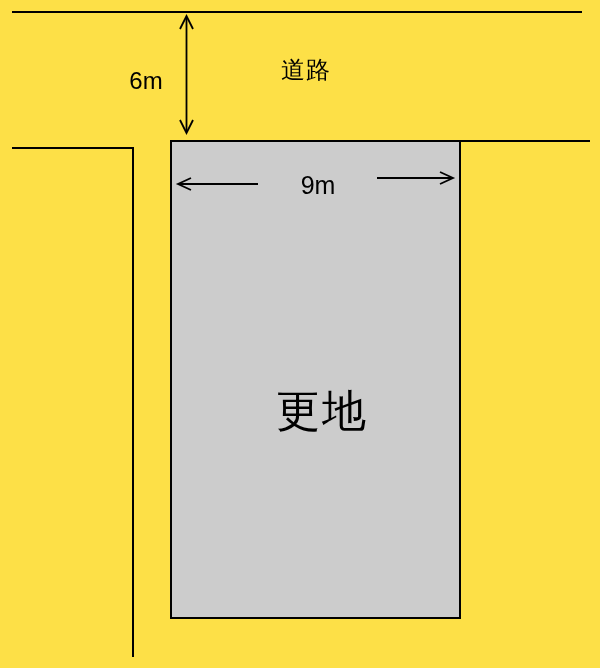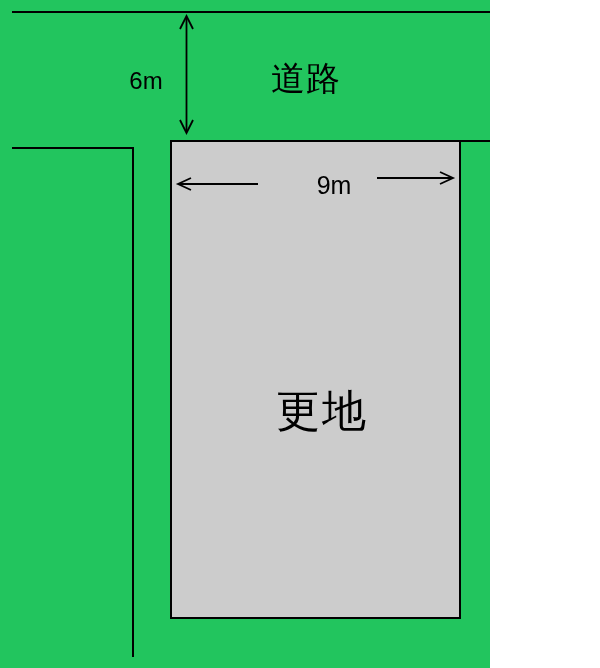--- a/index.html
+++ b/index.html
@@ -3,41 +3,41 @@
 <meta charset="utf-8">
 <style>
   html, body {
     margin: 0;
     padding: 0;
     background: #ffffff;
     font-family: "Liberation Sans", "DejaVu Sans", sans-serif;
   }
   .canvas {
     position: relative;
-    width: 490px;
+    width: 600px;
     height: 668px;
-    background: #22c55e;
+    background: #fde047;
     overflow: hidden;
   }
   .canvas svg {
     position: absolute;
     left: 0;
     top: 0;
   }
   .label {
     position: absolute;
     transform: translate(-50%, -50%);
     color: #000000;
     white-space: nowrap;
     line-height: 1;
     user-select: none;
   }
   .label-road-width { left: 146px; top: 81px;  font-size: 24px; }
-  .label-road       { left: 306px; top: 78px;  font-size: 34px; letter-spacing: 1px; }
-  .label-frontage   { left: 318px; top: 185px; font-size: 25px; margin-left: 16px; }
+  .label-road       { left: 306px; top: 70px;  font-size: 24px; letter-spacing: 1px; }
+  .label-frontage   { left: 318px; top: 185px; font-size: 25px; }
   .label-plot       { left: 322px; top: 366px; font-size: 44px; letter-spacing: 2px; margin-top: 45px; }
 </style>
 </head>
 <body>
 
 <div class="canvas">
 
   <svg width="600" height="668" viewBox="0 0 600 668">
 
     <line x1="12" y1="12" x2="582" y2="12" stroke="#000000" stroke-width="2"></line>

